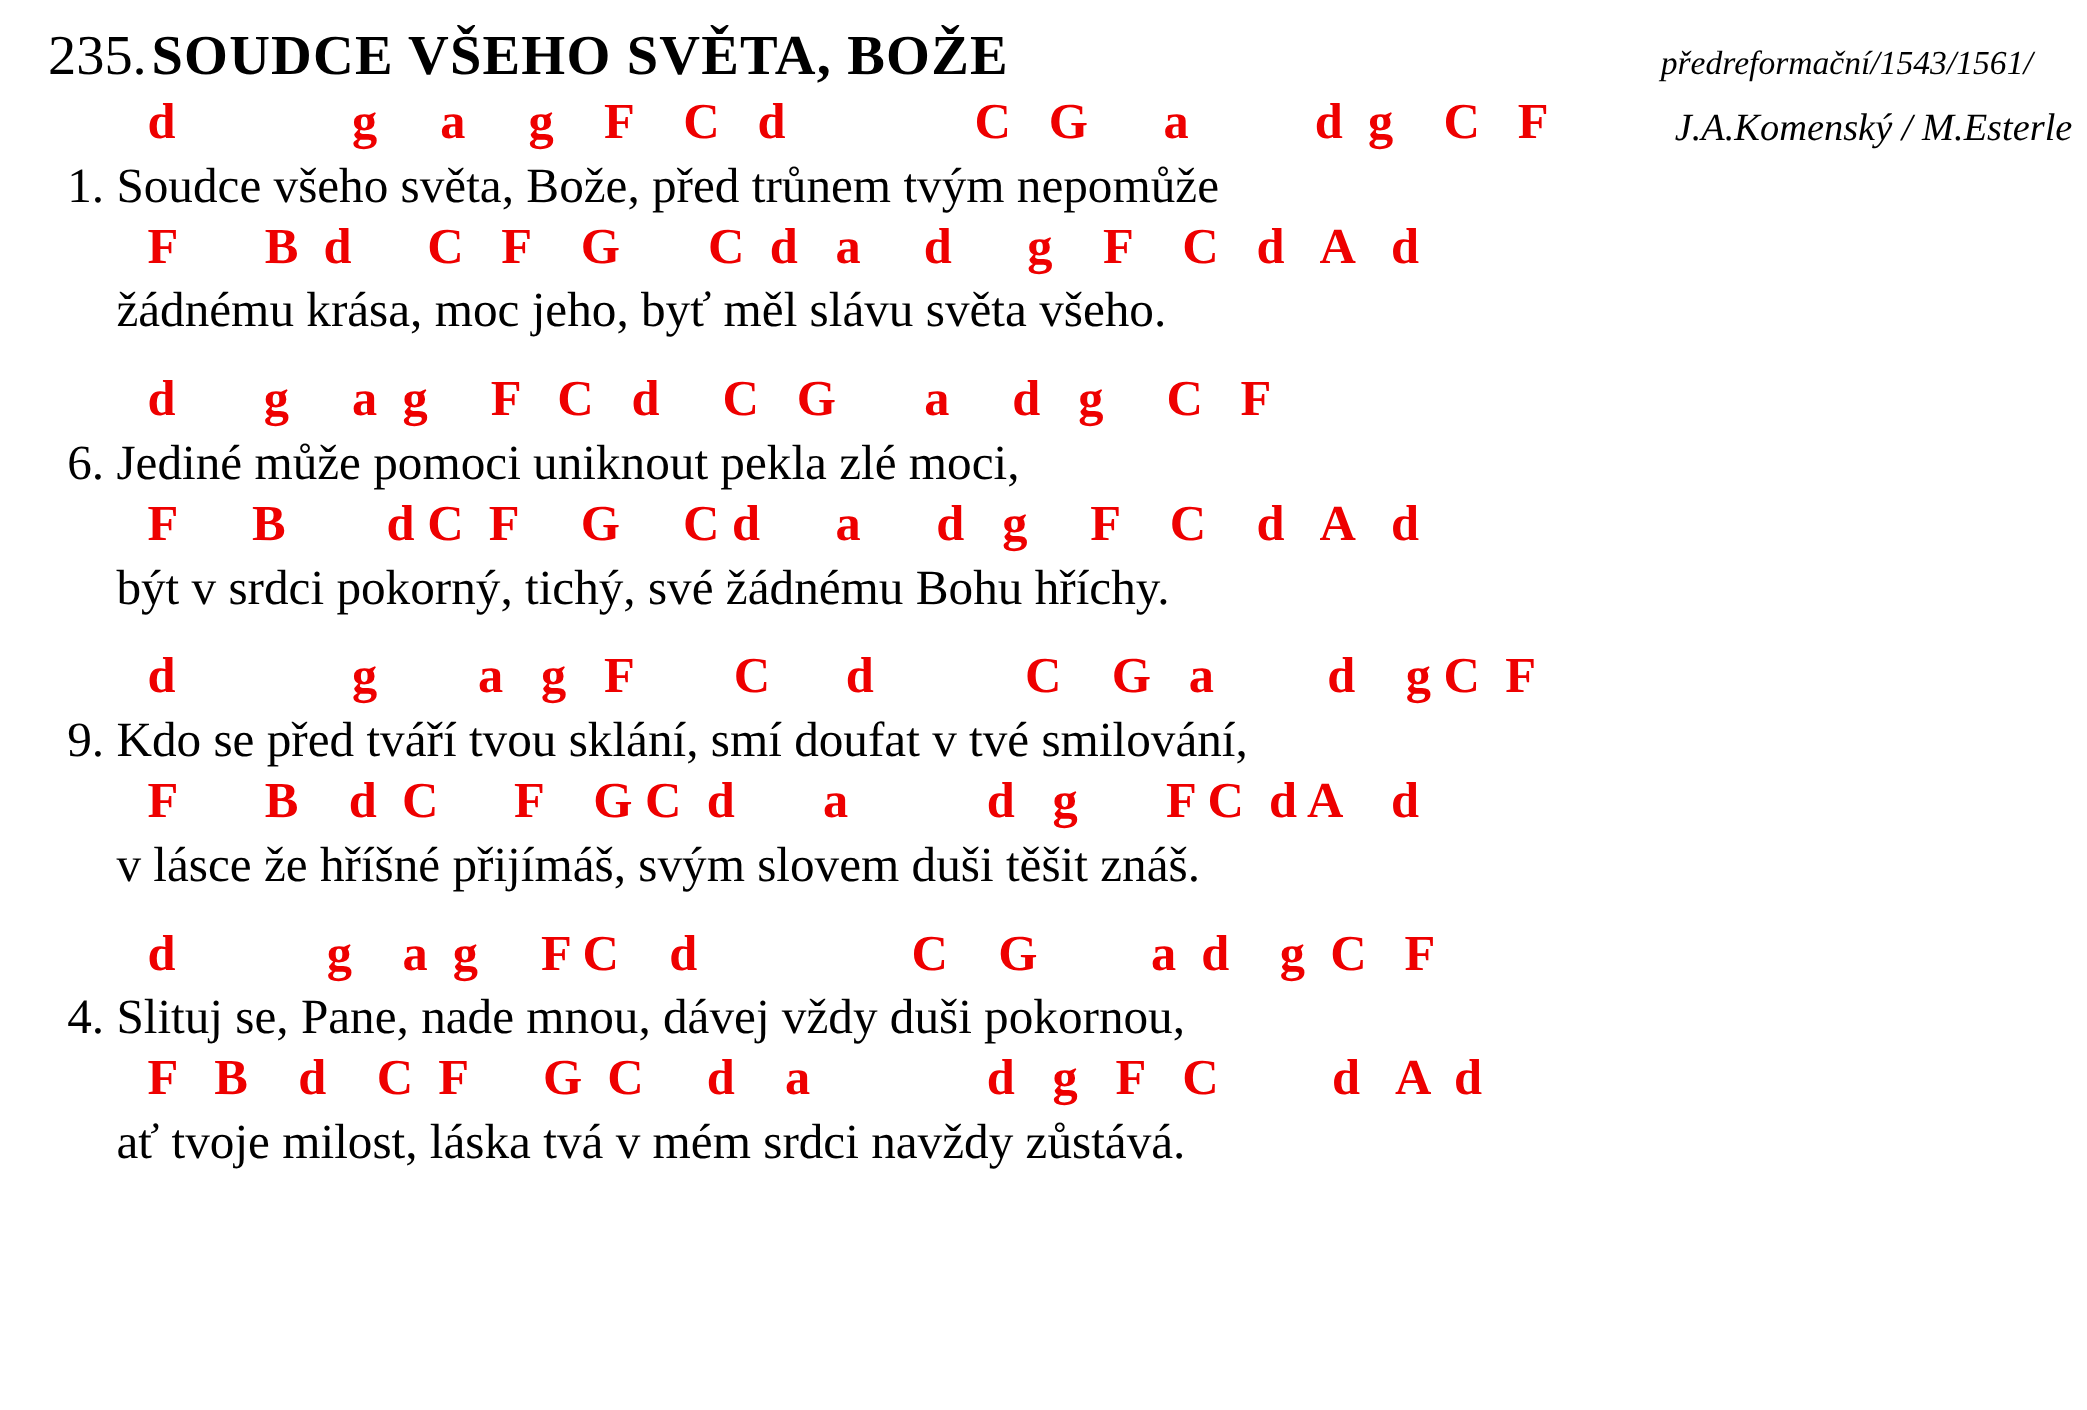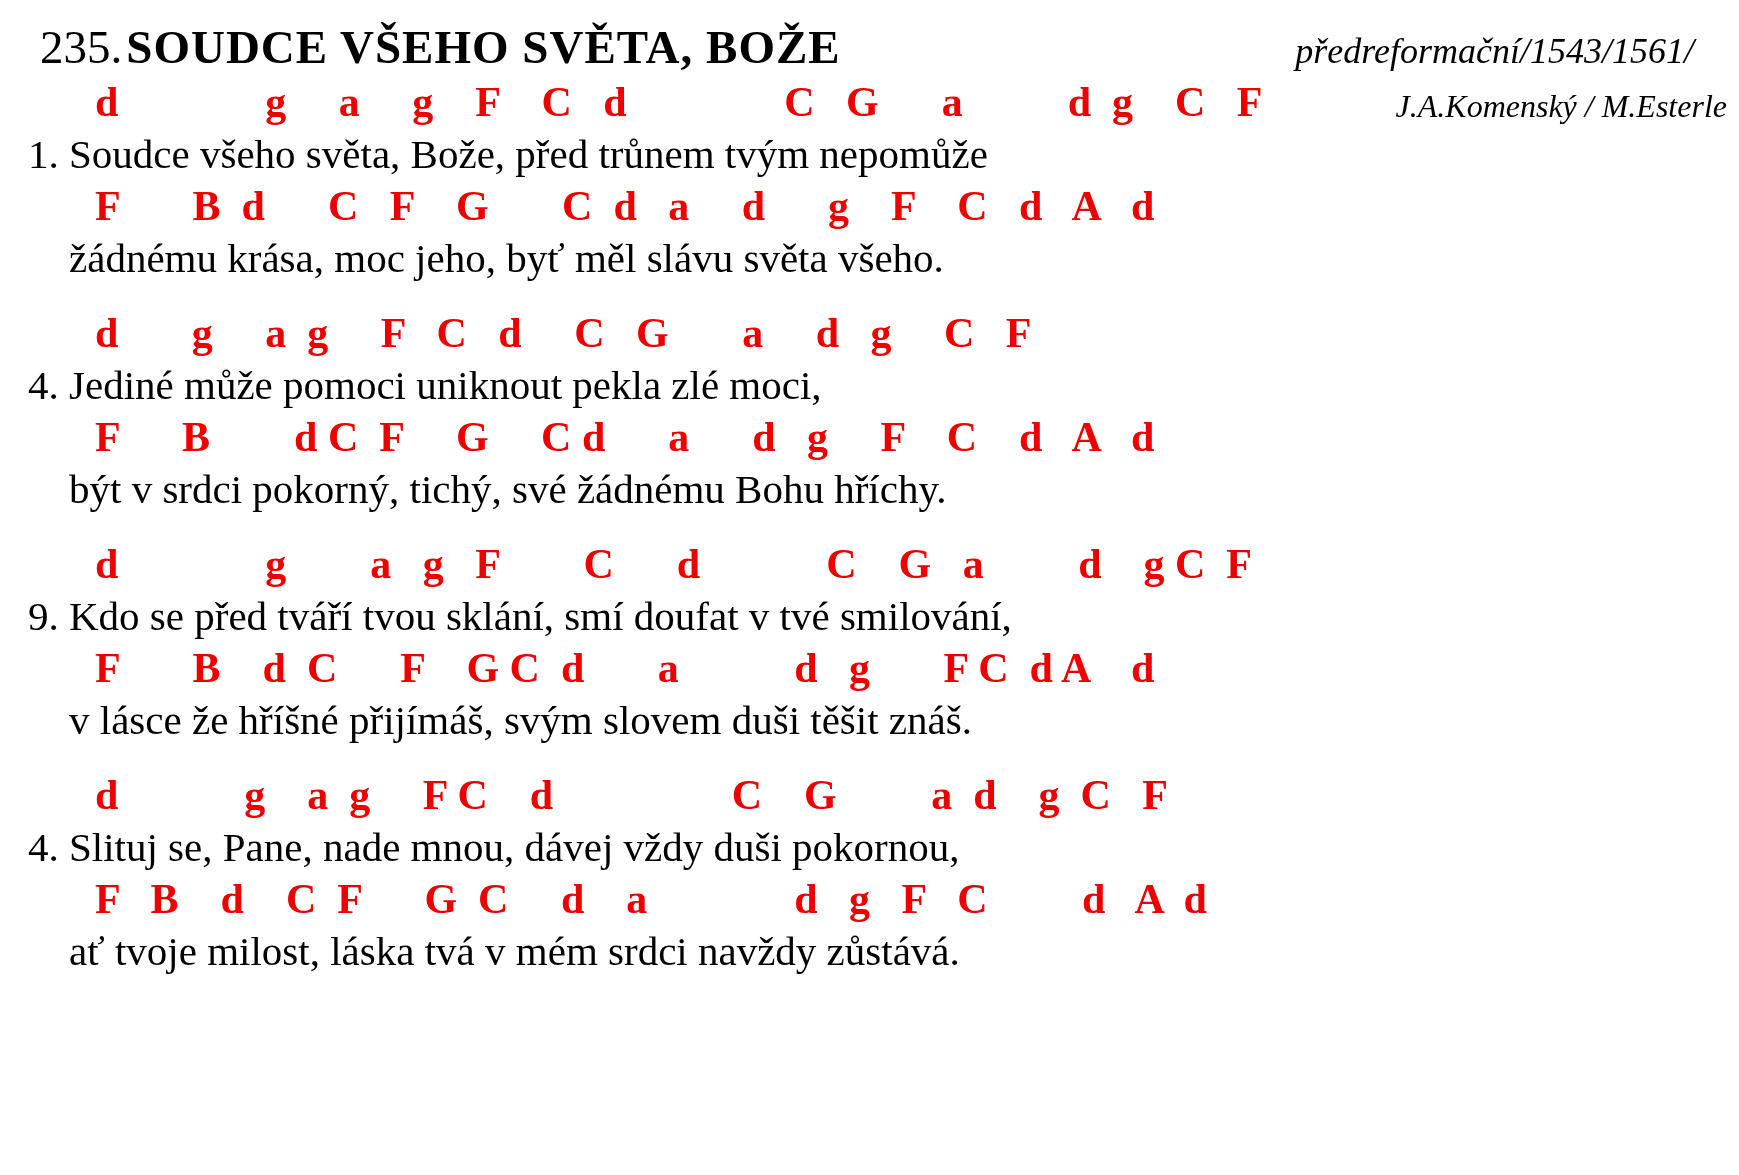--- a/index.html
+++ b/index.html
@@ -30,33 +30,34 @@
   .song-number {
     font-size: 47px;
     font-weight: normal;
   }
   .song-title {
     font-size: 47px;
     font-weight: bold;
     letter-spacing: 1px;
   }
   .song-source {
-    font-size: 36px;
+    font-size: 28px;
     font-style: italic;
   }
   .song-authors {
     position: absolute;
     top: 88px;
     right: 12px;
     font-size: 32px;
     font-style: italic;
     white-space: nowrap;
   }
   .verse {
     margin-bottom: 23px;
+    margin-left: 28px;
   }
   .chords {
     font-size: 42px;
     font-weight: bold;
     color: #ee0000;
     line-height: 52px;
     padding-left: 95px;
     white-space: pre;
   }
   .lyric {
@@ -86,21 +87,21 @@
 
   <div class="verse">
     <div class="chords">d              g     a     g    F    C   d               C   G      a          d  g    C   F</div>
     <div class="lyric numbered">1. Soudce všeho světa, Bože, před trůnem tvým nepomůže</div>
     <div class="chords">F       B  d      C   F    G       C  d   a     d      g    F    C   d   A   d</div>
     <div class="lyric">žádnému krása, moc jeho, byť měl slávu světa všeho.</div>
   </div>
 
   <div class="verse">
     <div class="chords">d       g     a  g     F   C   d     C   G       a     d   g     C   F</div>
-    <div class="lyric numbered">4. Jediné může pomoci uniknout pekla zlé moci,</div>
+    <div class="lyric numbered">6. Jediné může pomoci uniknout pekla zlé moci,</div>
     <div class="chords">F      B        d C  F     G     C d      a      d   g     F    C    d   A   d</div>
     <div class="lyric">být v srdci pokorný, tichý, své žádnému Bohu hříchy.</div>
   </div>
 
   <div class="verse">
     <div class="chords">d              g        a   g   F        C      d            C    G   a         d    g C  F</div>
     <div class="lyric numbered">9. Kdo se před tváří tvou sklání, smí doufat v tvé smilování,</div>
     <div class="chords">F       B    d  C      F    G C  d       a           d   g       F C  d A    d</div>
     <div class="lyric">v lásce že hříšné přijímáš, svým slovem duši těšit znáš.</div>
   </div>

